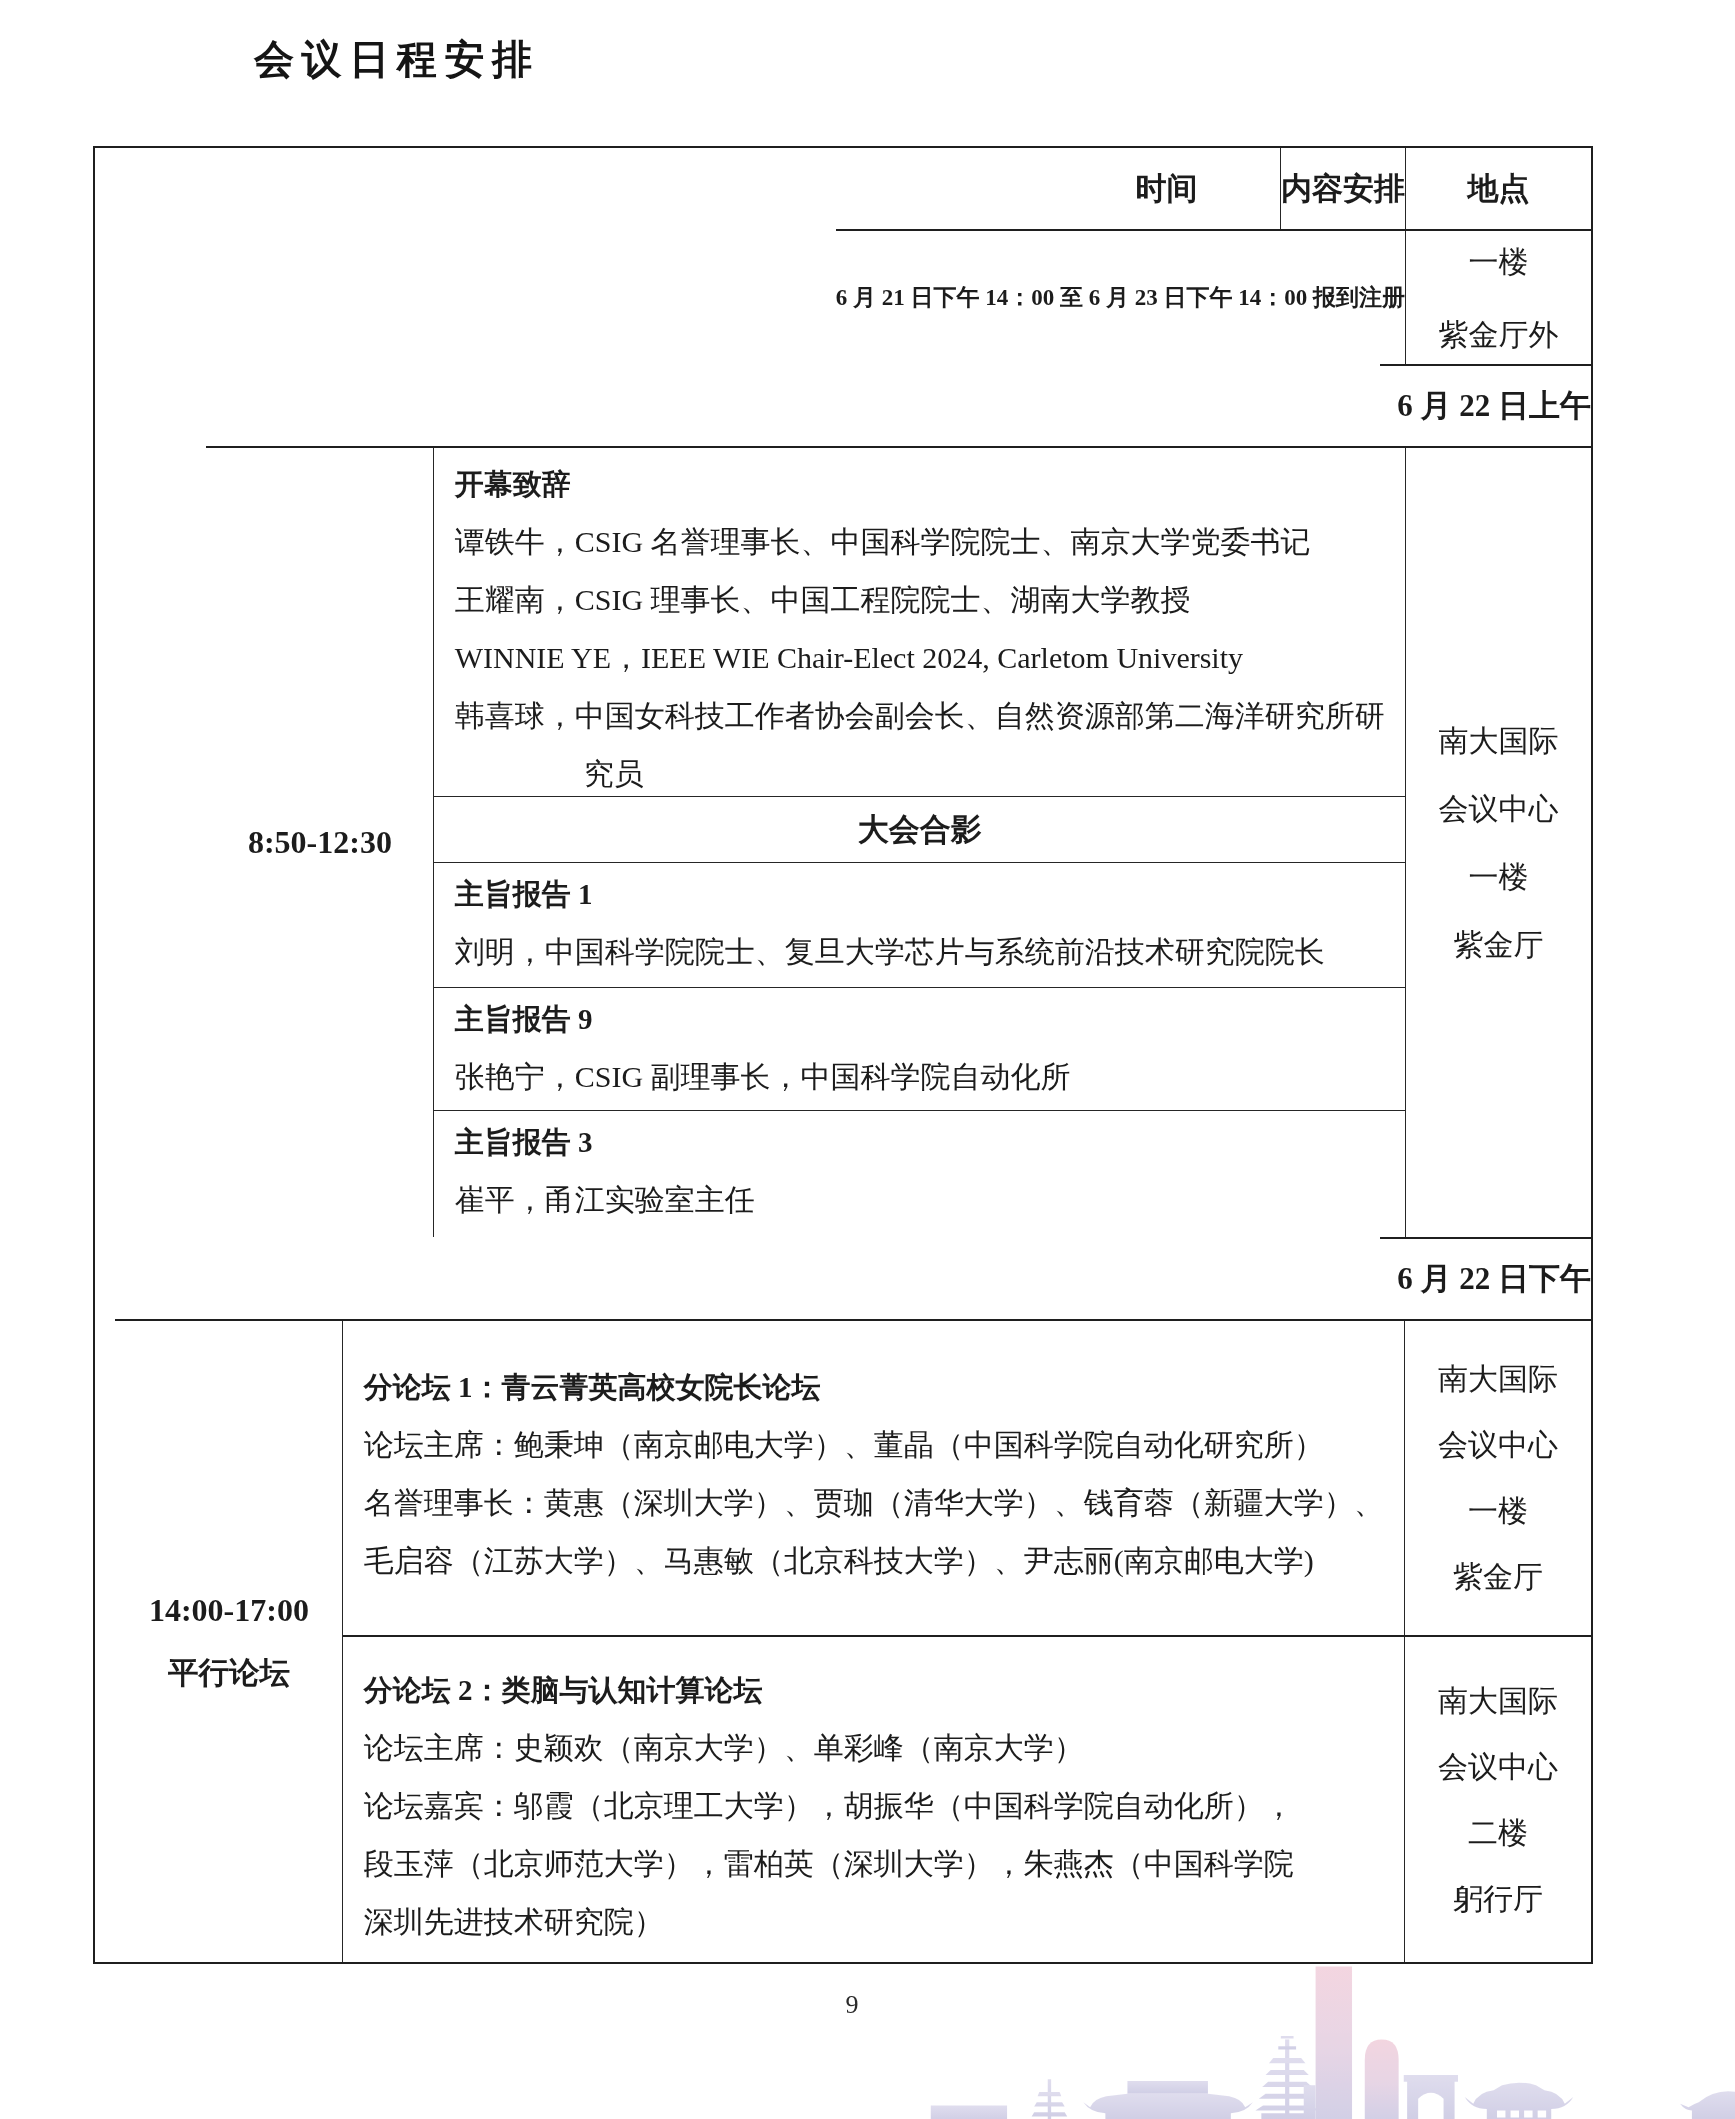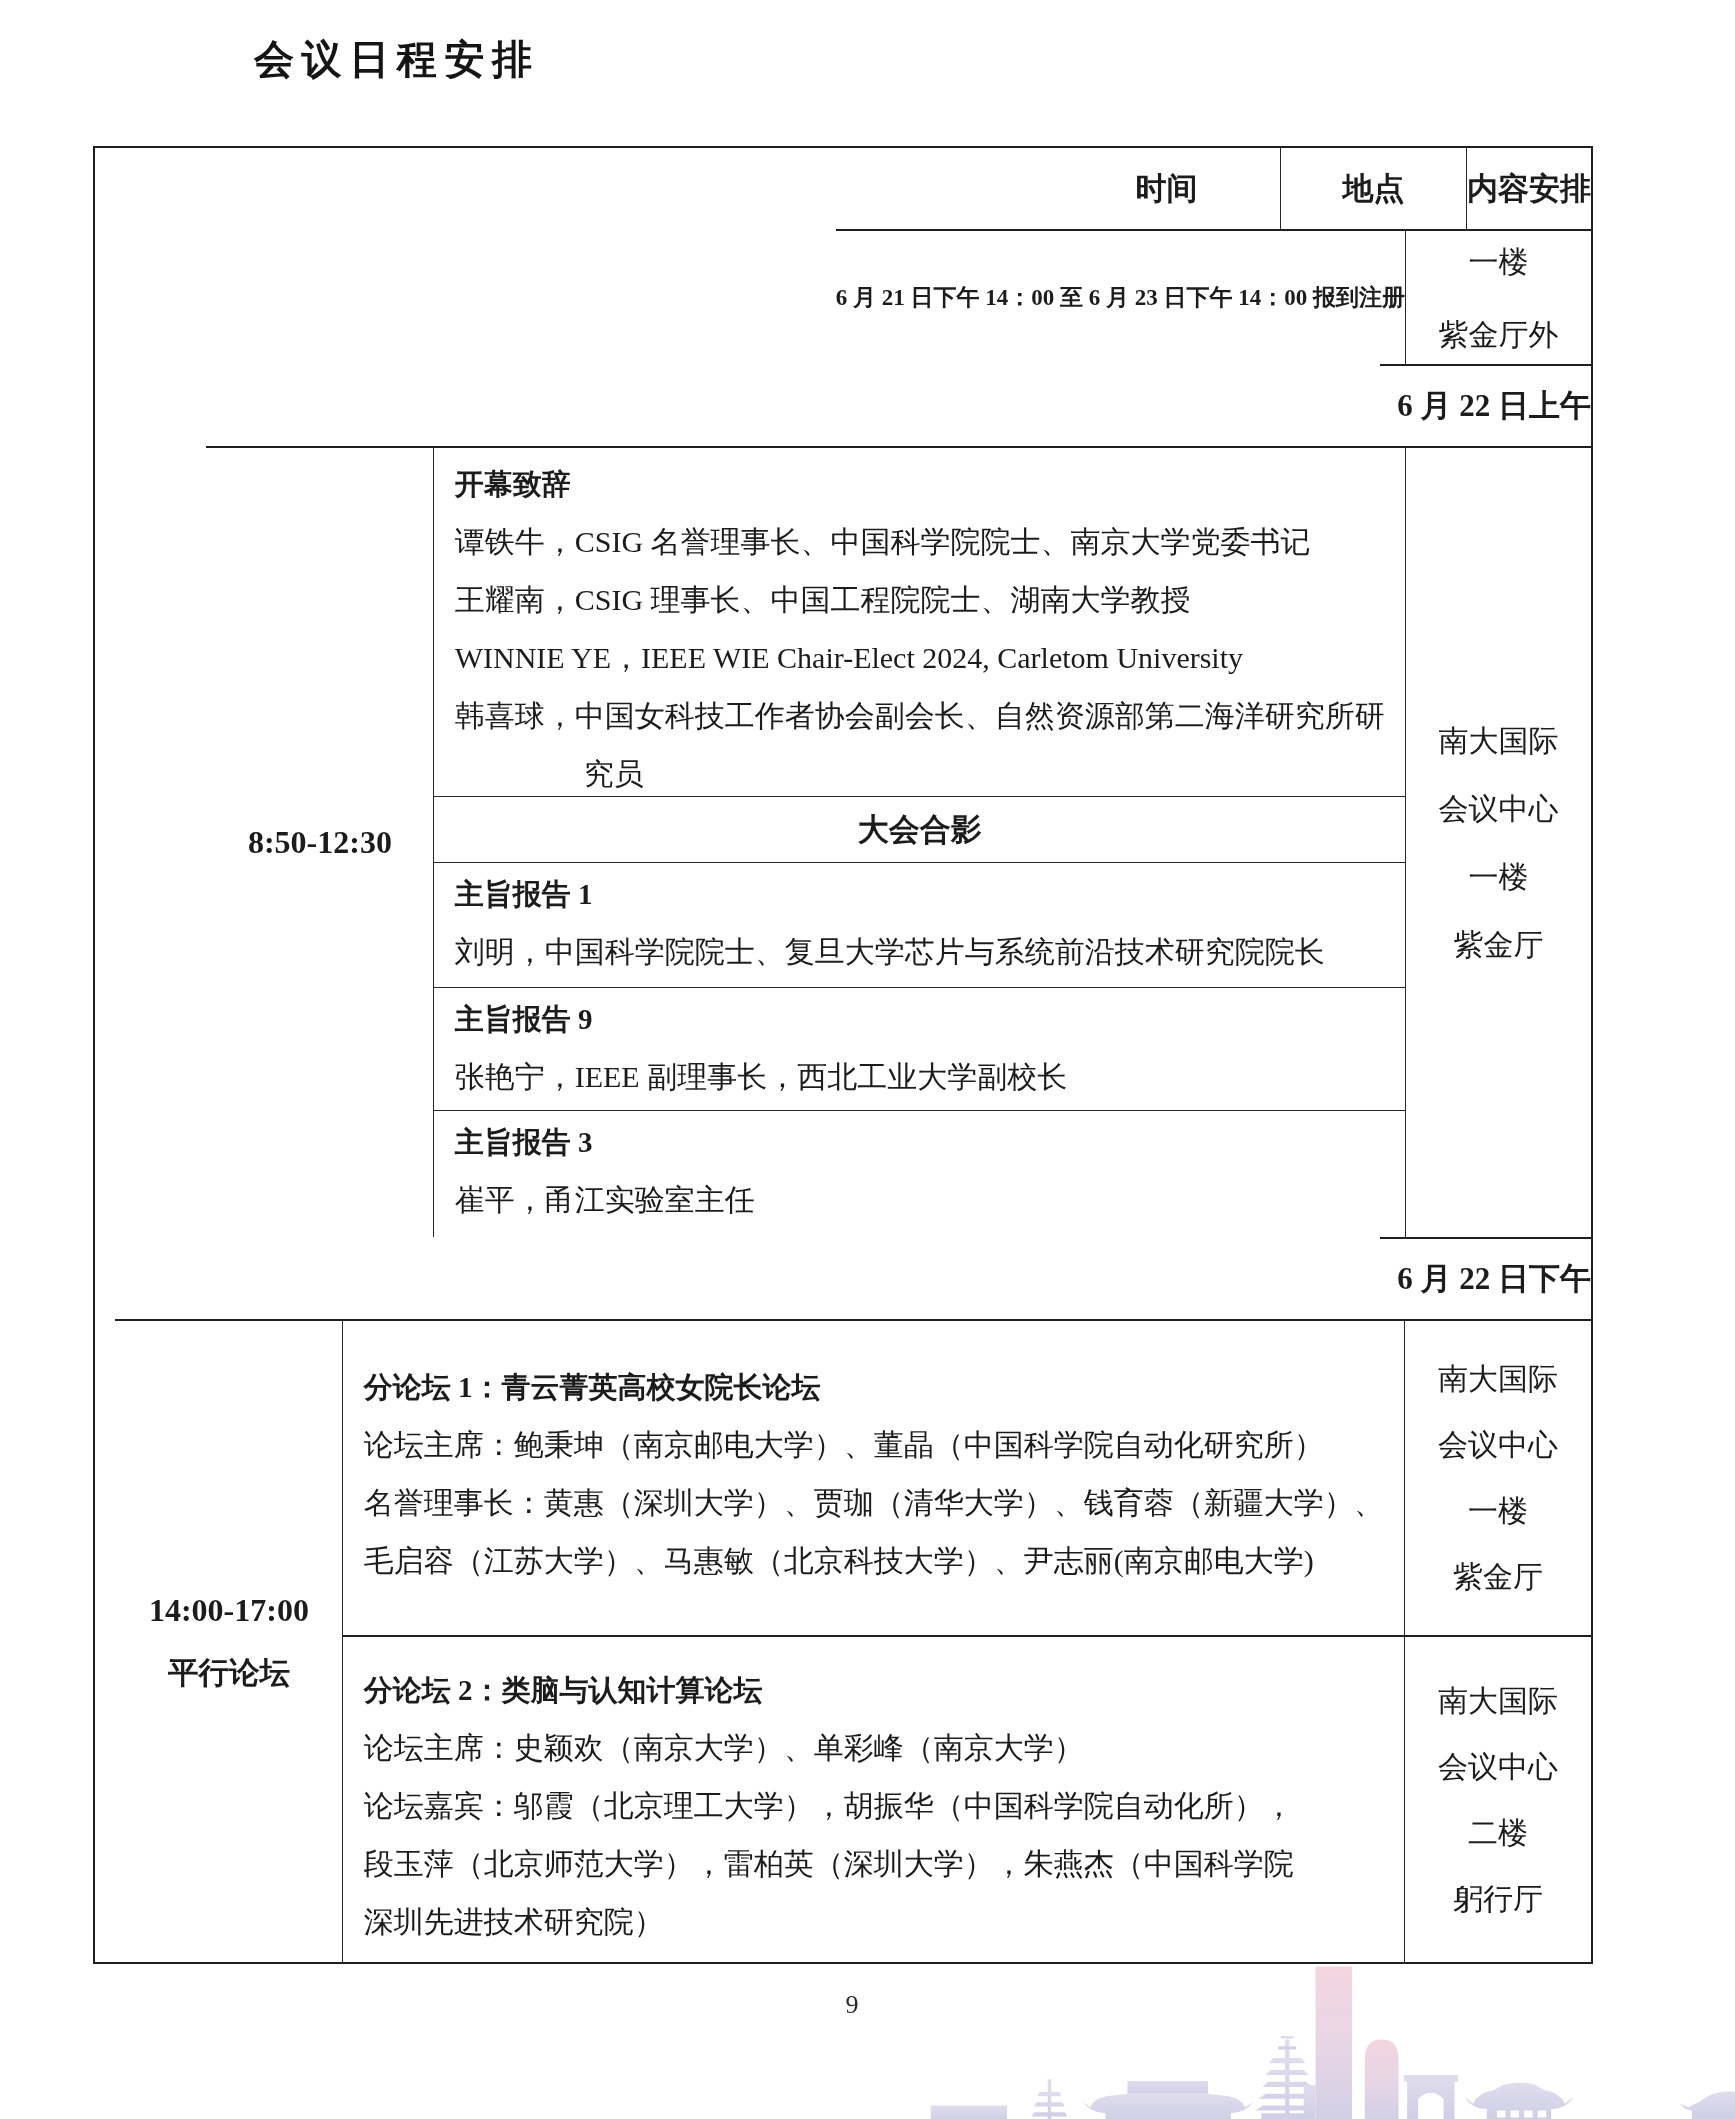--- a/index.html
+++ b/index.html
@@ -67,22 +67,22 @@
 <body>
 
 <div class="page">
 
   <div class="doc-title">会议日程安排</div>
 
   <div class="tbl">
 
     <div class="row first" style="height:81px">
       <div class="cell time-col hdr-cell">时间</div>
+      <div class="cell content-col hdr-cell vline">内容安排</div>
       <div class="cell loc-col hdr-cell vline">地点</div>
-      <div class="cell content-col hdr-cell vline">内容安排</div>
     </div>
 
     <div class="row" style="height:135px">
       <div class="cell reg-cell">6 月 21 日下午 14：00 至 6 月 23 日下午 14：00 报到注册</div>
       <div class="cell loc-col vline reg-loc">
         <div class="loc-line">一楼</div>
         <div class="loc-line">紫金厅外</div>
       </div>
     </div>
 
@@ -105,21 +105,21 @@
         </div>
         <div class="sub photo-sub" style="height:66px">
           <span>大会合影</span>
         </div>
         <div class="sub" style="height:125px">
           <div class="cline title">主旨报告 1</div>
           <div class="cline">刘明，中国科学院院士、复旦大学芯片与系统前沿技术研究院院长</div>
         </div>
         <div class="sub" style="height:123px">
           <div class="cline title">主旨报告 9</div>
-          <div class="cline">张艳宁，IEEE 副理事长，西北工业大学副校长</div>
+          <div class="cline">张艳宁，CSIG 副理事长，中国科学院自动化所</div>
         </div>
         <div class="sub" style="flex:1 1 auto">
           <div class="cline title">主旨报告 3</div>
           <div class="cline">崔平，甬江实验室主任</div>
         </div>
       </div>
       <div class="cell loc-col vline">
         <div class="loc-line">南大国际</div>
         <div class="loc-line">会议中心</div>
         <div class="loc-line">一楼</div>

